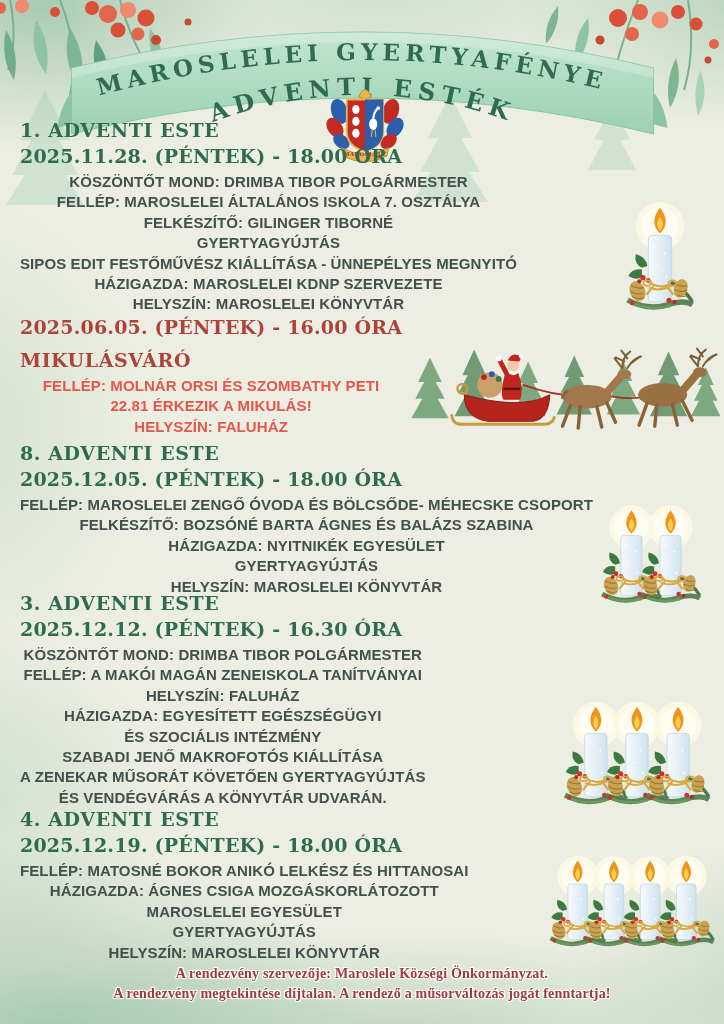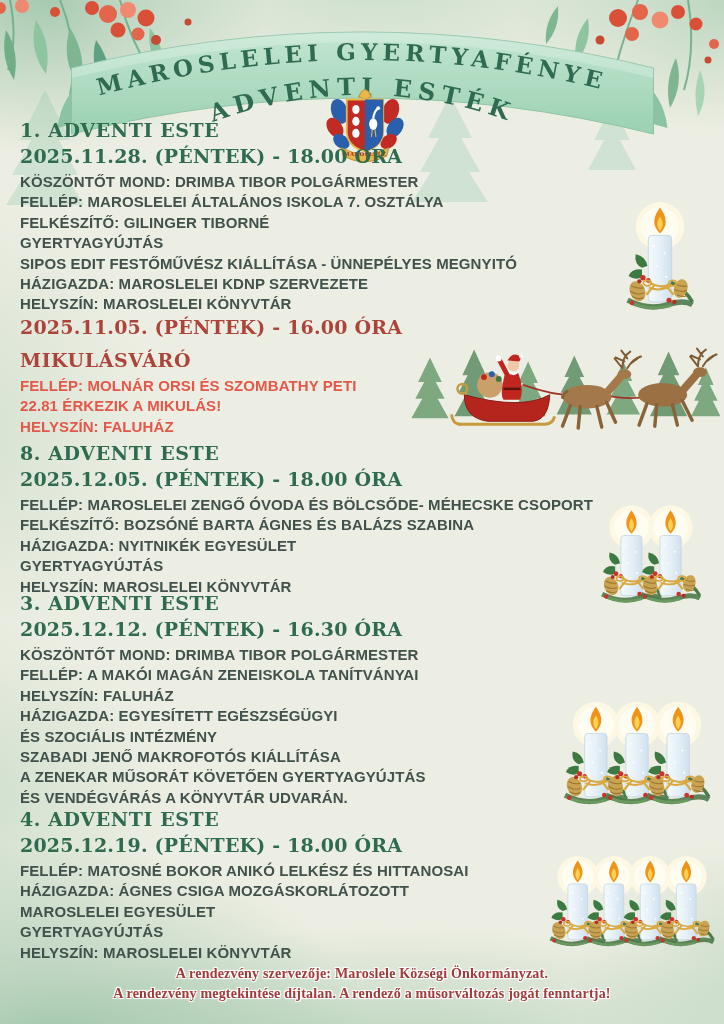--- a/index.html
+++ b/index.html
@@ -16,21 +16,21 @@
       radial-gradient(ellipse 560px 180px at 55% 103%, rgba(128,184,148,.48), transparent 72%),
       radial-gradient(ellipse 240px 200px at 103% 96%, rgba(140,190,158,.35), transparent 72%);
     font-family:"Liberation Sans", sans-serif;
   }
   .abs{position:absolute;}
   .evt{position:absolute; left:20px; z-index:5;}
   .h-green{font:700 19px "DejaVu Serif", serif; color:#2e6b4f; letter-spacing:.6px; white-space:nowrap;}
   .h-date{font:700 19px "DejaVu Serif", serif; color:#2e6b4f; letter-spacing:.2px; margin-top:4px; white-space:nowrap;}
   .h-red{color:#ad443b;}
   .lines{margin-top:5px;}
-  .bl{font:700 15px "Liberation Sans", sans-serif; color:#41514b; line-height:20.4px; letter-spacing:.1px; white-space:nowrap;}
+  .bl{font:700 15px "Liberation Sans", sans-serif; color:#41514b; line-height:20.4px; letter-spacing:.1px; white-space:nowrap;text-align:center;}
   .red .bl{color:#e4584a;}
   .footer{position:absolute; left:0; right:0; top:964px; text-align:center; z-index:6;}
   .footer div{
     font:700 14px "Liberation Serif", serif; color:#a13a39; line-height:20px; letter-spacing:.2px;
     text-shadow:-1px -1px 0 #fff,1px -1px 0 #fff,-1px 1px 0 #fff,1px 1px 0 #fff,0 0 3px #fff;
     text-align:center;
   }
   .ribbon-text1{font:700 23px "DejaVu Serif", serif; fill:#2f6b51; letter-spacing:5px;}
   .ribbon-text2{font:700 24px "DejaVu Serif", serif; fill:#2f6b51; letter-spacing:6px;}
   .crest-label{font:700 6px "DejaVu Serif", serif; fill:#b03026; letter-spacing:.4px;}
@@ -196,21 +196,21 @@
       <div class="bl">FELLÉP: MAROSLELEI ÁLTALÁNOS ISKOLA 7. OSZTÁLYA</div>
       <div class="bl">FELKÉSZÍTŐ: GILINGER TIBORNÉ</div>
       <div class="bl">GYERTYAGYÚJTÁS</div>
       <div class="bl">SIPOS EDIT FESTŐMŰVÉSZ KIÁLLÍTÁSA - ÜNNEPÉLYES MEGNYITÓ</div>
       <div class="bl">HÁZIGAZDA: MAROSLELEI KDNP SZERVEZETE</div>
       <div class="bl">HELYSZÍN: MAROSLELEI KÖNYVTÁR</div>
     </div>
   </div>
 
   <div class="evt red" style="top:316px">
-    <div class="h-date h-red" style="margin-top:0">2025.11.05. (PÉNTEK) - 16.00 ÓRA</div>
+    <div class="h-date h-red" style="margin-top:0">2025.06.05. (PÉNTEK) - 16.00 ÓRA</div>
     <div class="h-green h-red" style="margin-top:11px">MIKULÁSVÁRÓ</div>
     <div class="lines">
       <div class="bl">FELLÉP: MOLNÁR ORSI ÉS SZOMBATHY PETI</div>
       <div class="bl">22.81 ÉRKEZIK A MIKULÁS!</div>
       <div class="bl">HELYSZÍN: FALUHÁZ</div>
     </div>
   </div>
 
   <svg class="abs" style="left:405px;top:328px;width:315px;height:108px;z-index:4" viewBox="0 0 320 110">
     <g fill="#79a57b" opacity=".95">

